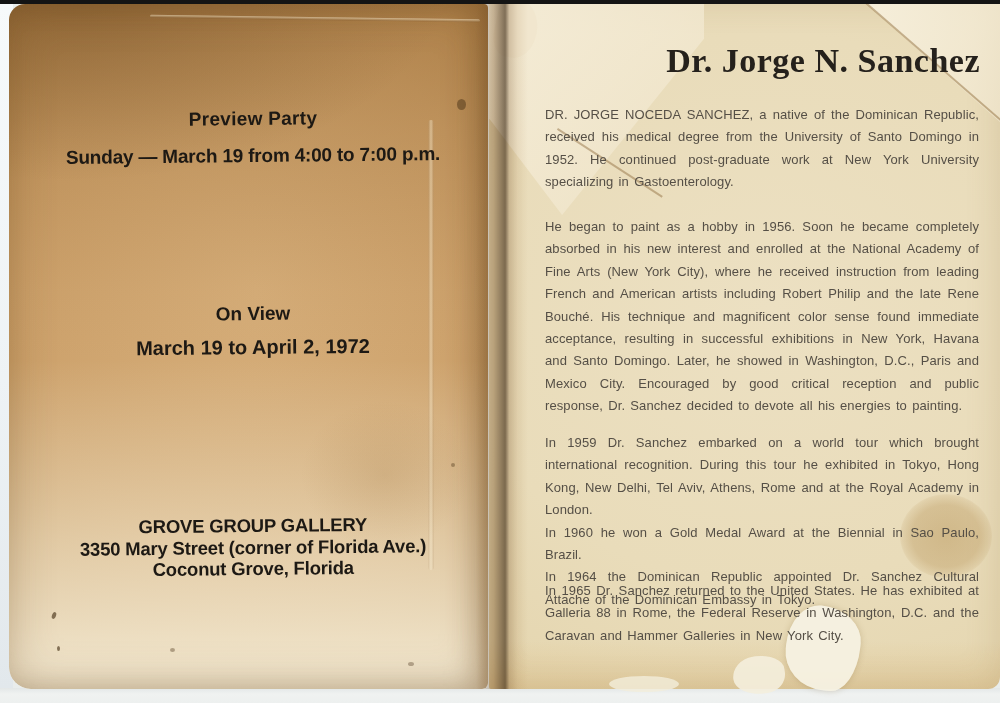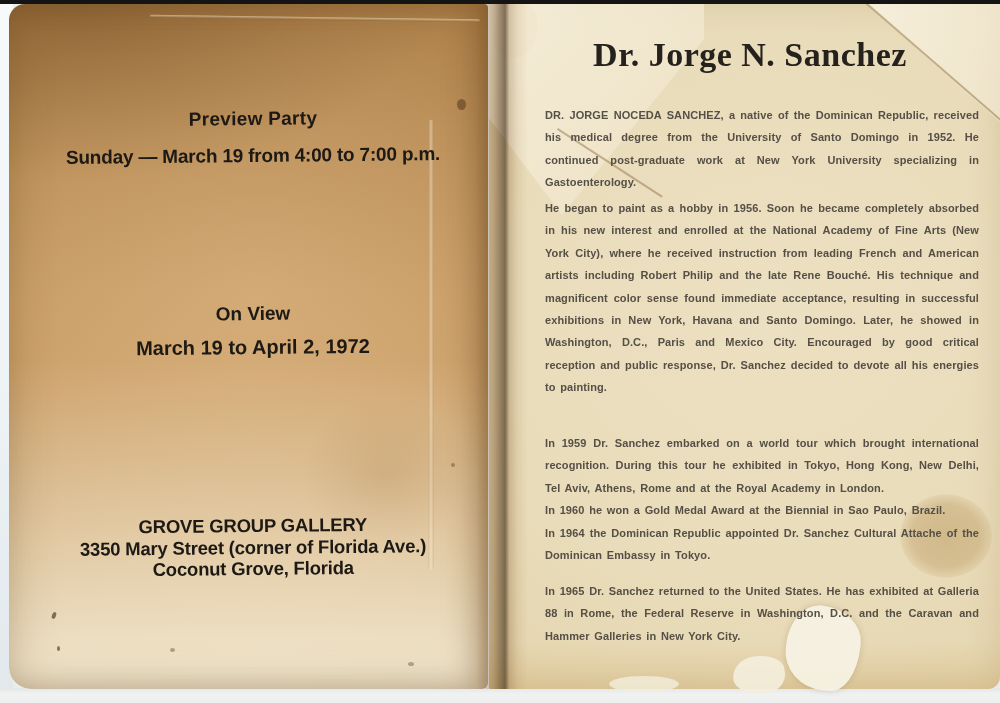--- a/index.html
+++ b/index.html
@@ -119,32 +119,32 @@
   .lp-text{left:28px;width:450px;text-align:center;color:#1d1914;font-weight:bold;z-index:5;
     transform:rotate(-0.6deg);}
   .lp-preview-heading{top:108px;font-size:19px;letter-spacing:0.3px;}
   .lp-preview-date{top:145px;font-size:19px;letter-spacing:-0.2px;}
   .lp-onview-heading{top:303px;font-size:19px;}
   .lp-onview-dates{top:336px;font-size:20px;}
   .lp-gallery{top:515px;font-size:18.5px;line-height:21.5px;letter-spacing:-0.2px;}
 
   
   .rp-title{
-    left:520px;top:36px;width:460px;text-align:center;z-index:5;
+    left:520px;top:42px;width:460px;text-align:right;z-index:5;
     font-family:"Liberation Serif",serif;font-weight:bold;font-size:34px;
     color:#25211c;letter-spacing:0.5px;
   }
   .rp-para{
     left:545px;width:434px;z-index:5;
-    font-size:11px;line-height:22.4px;text-align:justify;
-    color:#554f46;letter-spacing:0.1px;word-spacing:1.5px;font-weight:bold;
+    font-size:13px;line-height:22.4px;text-align:justify;
+    color:#554f46;letter-spacing:0.1px;word-spacing:1.5px;
   }
   .prewrap{white-space:pre-line;}
   .rp-para-bio{top:104px;}
-  .rp-para-painting{top:197px;}
+  .rp-para-painting{top:216px;}
   .rp-para-tour{top:432px;}
   .rp-para-return{top:580px;}
 </style>
 </head>
 <body>
 
 <div class="abs scan-top-edge"></div>
 <div class="abs scan-left-margin"></div>
 <div class="abs scan-bottom-margin"></div>
 

